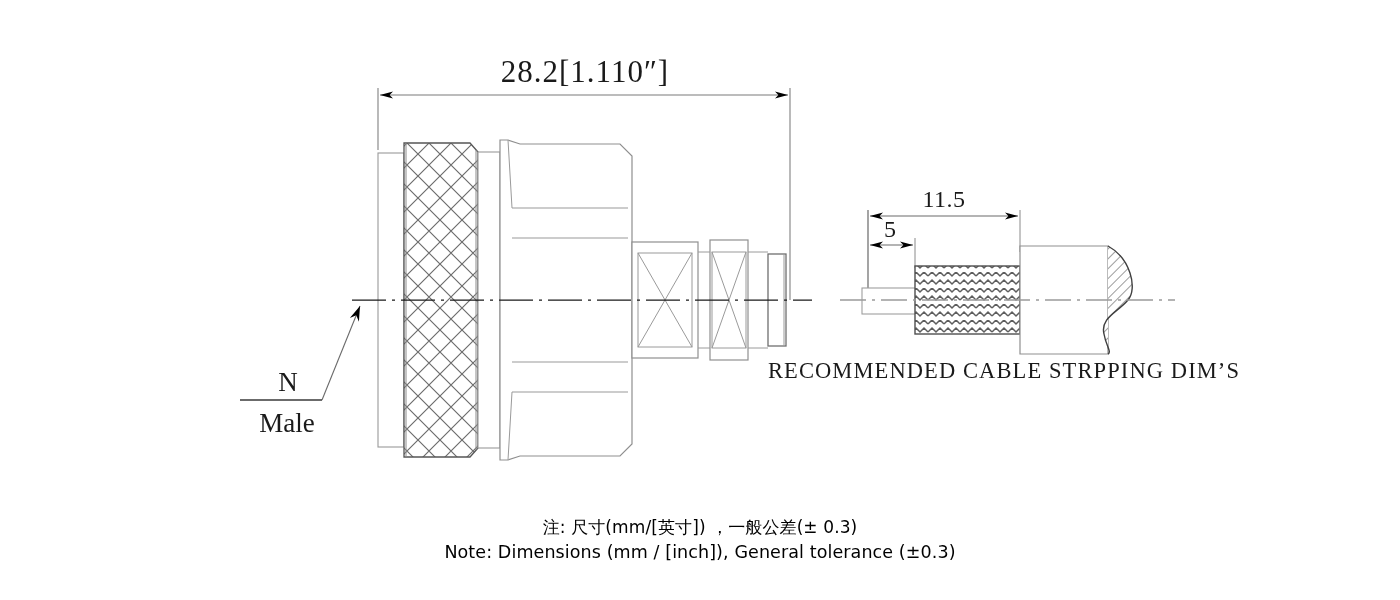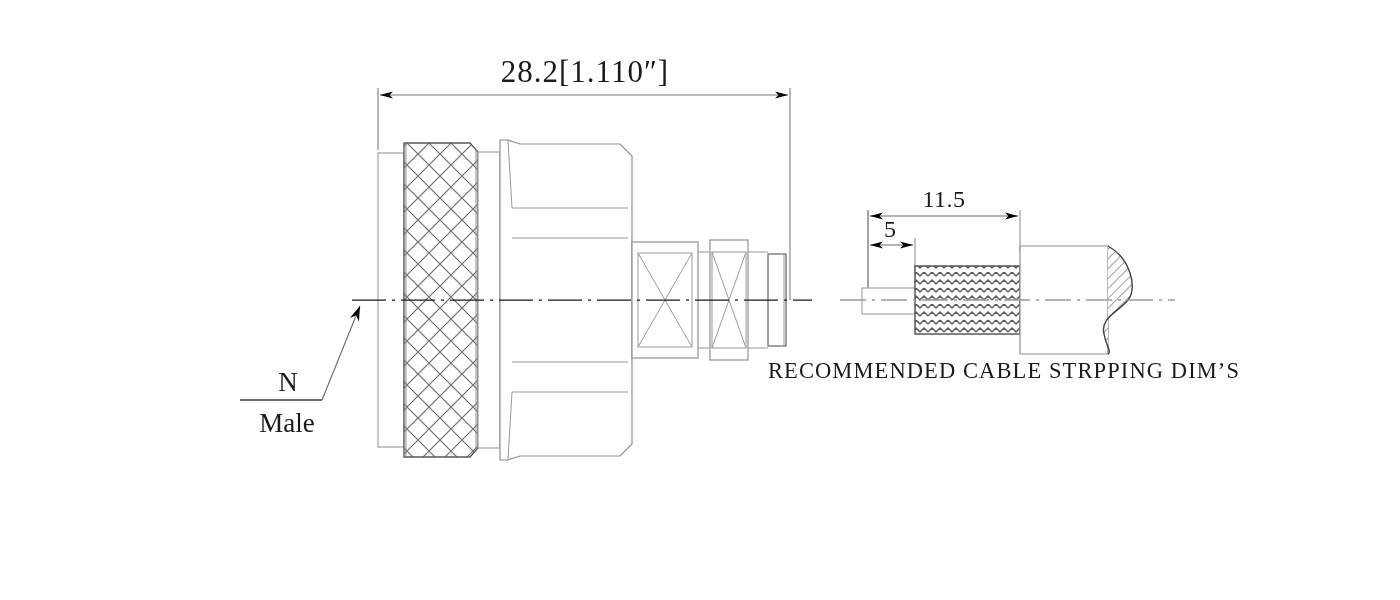--- a/index.html
+++ b/index.html
@@ -167,14 +167,18 @@
       <path d="M1020 246 L1108 246 L1108 354 L1020 354 Z" fill="#ffffff" stroke="#8f8f8f" stroke-width="1.2"></path>
 
       <path d="M1108 246 C1130 258 1138 288 1128 300 C1118 312 1100 318 1104 334 C1106 346 1112 352 1108 354" fill="url(#sectionHatch)" stroke="#3f3f3f" stroke-width="1.4"></path>
 
       <line x1="840" y1="300" x2="1175" y2="300" stroke="#9a9a9a" stroke-width="1.3" stroke-dasharray="26 6 3 6"></line>
 
       <text x="1004" y="378" font-family="Liberation Serif, serif" font-size="22.5" fill="#1a1a1a" text-anchor="middle" letter-spacing="1.1">RECOMMENDED CABLE STRPPING DIM’S</text>
     </g>
   </svg>
 
+  <div class="notes-block">
+    <div class="note-line note-line-cn">注: 尺寸(mm/[英寸]) ，一般公差(± 0.3)</div>
+    <div class="note-line">Note: Dimensions (mm / [inch]), General tolerance (±0.3)</div>
+  </div>
 
 </div>
 
 </body></html>

